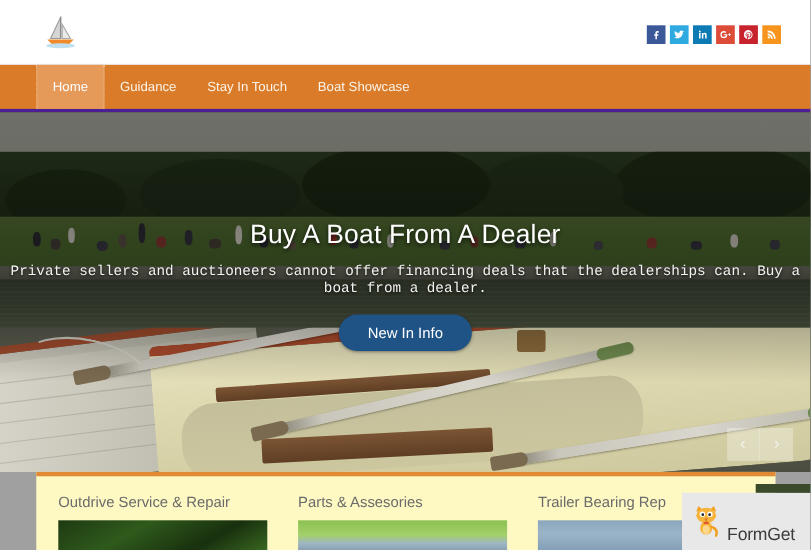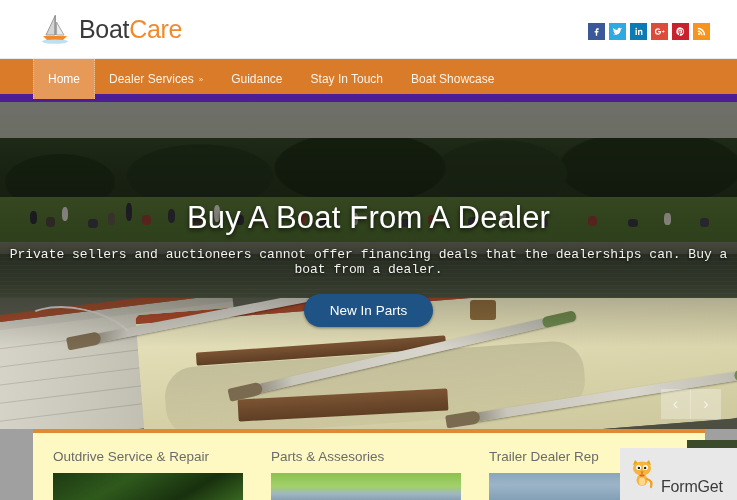--- a/index.html
+++ b/index.html
@@ -59,21 +59,21 @@
   .s-pi { background: #c8232c; }
   .s-rs { background: #f7941e; }
   .social svg { width: 11px; height: 11px; fill: #fff; }
 
   
   .nav {
     position: absolute;
     left: 0; top: 59px;
     width: 737px; height: 43px;
     background: #d97b28;
-    border-bottom: 8px solid #4c1d95;
+    border-bottom: 3px solid #4c1d95;
   }
   .nav-inner {
     position: absolute;
     left: 33px; top: 0;
     height: 40px;
     display: flex; align-items: stretch;
   }
   .nav-item {
     display: flex; align-items: center;
     padding: 0 14px;
@@ -185,21 +185,21 @@
     pointer-events:none;
   }
 
   .hero-copy {
     position:absolute; left:0; top:98px; width:737px;
     text-align:center;
     z-index:5;
   }
   .hero-title {
     color:#ffffff;
-    font-size: 31px;
+    font-size: 24px;
     font-weight: 400;
     letter-spacing:.2px;
     text-shadow: 0 2px 4px rgba(0,0,0,.75);
   }
   .hero-sub {
     margin-top: 11px;
     color:#f3f3ef;
     font-size: 13px;
     text-shadow: 0 1px 3px rgba(0,0,0,.85);
     font-family: Liberation Mono, monospace;
@@ -282,23 +282,20 @@
 
   <div class="header">
     <div class="logo-wrap">
       <svg class="boat-icon" viewBox="0 0 34 34">
         <path d="M17 4 L17 23 L8 23 Z" fill="#d5d5d5" stroke="#9a9a9a" stroke-width="1"></path>
         <path d="M18.5 10 L26 23 L18.5 23 Z" fill="#e9e9e9" stroke="#a8a8a8" stroke-width="1"></path>
         <rect x="16.6" y="3" width="1.2" height="20" fill="#8c8c8c"></rect>
         <path d="M5 24 L29 24 L25 28 L9 28 Z" fill="#f08a2c"></path>
         <ellipse cx="17" cy="29.6" rx="13" ry="2.2" fill="#bfe0f2"></ellipse>
       </svg>
-      <div class="logo-text">
-        <span class="logo-boat">Boat</span><span class="logo-care">Care</span>
-      </div>
     </div>
 
     <div class="social">
       <a class="s-fb" href="#">
         <svg viewBox="0 0 24 24">
             <path d="M14 8h3V5h-3c-2 0-3.5 1.5-3.5 3.5V11H8v3h2.5v7h3v-7H16l.5-3h-3V8.8c0-.5.3-.8.9-.8z"></path>
           </svg>
       </a>
       <a class="s-tw" href="#">
         <svg viewBox="0 0 24 24">
@@ -327,24 +324,20 @@
             <path d="M4 9.8V13c3.8 0 7 3.2 7 7h3.2c0-5.6-4.6-10.2-10.2-10.2z"></path>
           </svg>
       </a>
     </div>
   </div>
 
   <div class="nav">
     <div class="nav-inner">
       <a class="nav-item active" href="#">
         <span>Home</span>
-      </a>
-      <a class="nav-item" href="#">
-        <span>Dealer Services</span>
-        <span class="nav-caret">»</span>
       </a>
       <a class="nav-item" href="#">
         <span>Guidance</span>
       </a>
       <a class="nav-item" href="#">
         <span>Stay In Touch</span>
       </a>
       <a class="nav-item" href="#">
         <span>Boat Showcase</span>
       </a>
@@ -412,41 +405,41 @@
       </div>
 
       <div class="rope" style="left:18px; top:10px;"></div>
     </div>
 
     <div class="hero-shade"></div>
 
     <div class="hero-copy">
       <div class="hero-title">Buy A Boat From A Dealer</div>
       <div class="hero-sub">Private sellers and auctioneers cannot offer financing deals that the dealerships can. Buy a boat from a dealer.</div>
-      <button class="hero-btn">New In Parts</button>
+      <button class="hero-btn">New In Info</button>
     </div>
 
     <div class="slider-nav">
       <div class="slider-arrow">‹</div>
       <div class="slider-arrow">›</div>
     </div>
   </div>
 
   <div class="content-card">
     <div class="cols">
       <div class="col">
         <div class="col-title">Outdrive Service &amp; Repair</div>
         <div class="col-thumb thumb-1"></div>
       </div>
       <div class="col">
         <div class="col-title">Parts &amp; Assesories</div>
         <div class="col-thumb thumb-2"></div>
       </div>
       <div class="col">
-        <div class="col-title">Trailer Dealer Rep</div>
+        <div class="col-title">Trailer Bearing Rep</div>
         <div class="col-thumb thumb-3"></div>
       </div>
     </div>
   </div>
 
   <div class="watermark">
     <div class="wm-topbar"></div>
     <svg class="wm-cat" viewBox="0 0 26 30">
       <path d="M4 6 L6 1 L10 5 Z" fill="#f0a01e"></path>
       <path d="M22 6 L20 1 L16 5 Z" fill="#f0a01e"></path>

